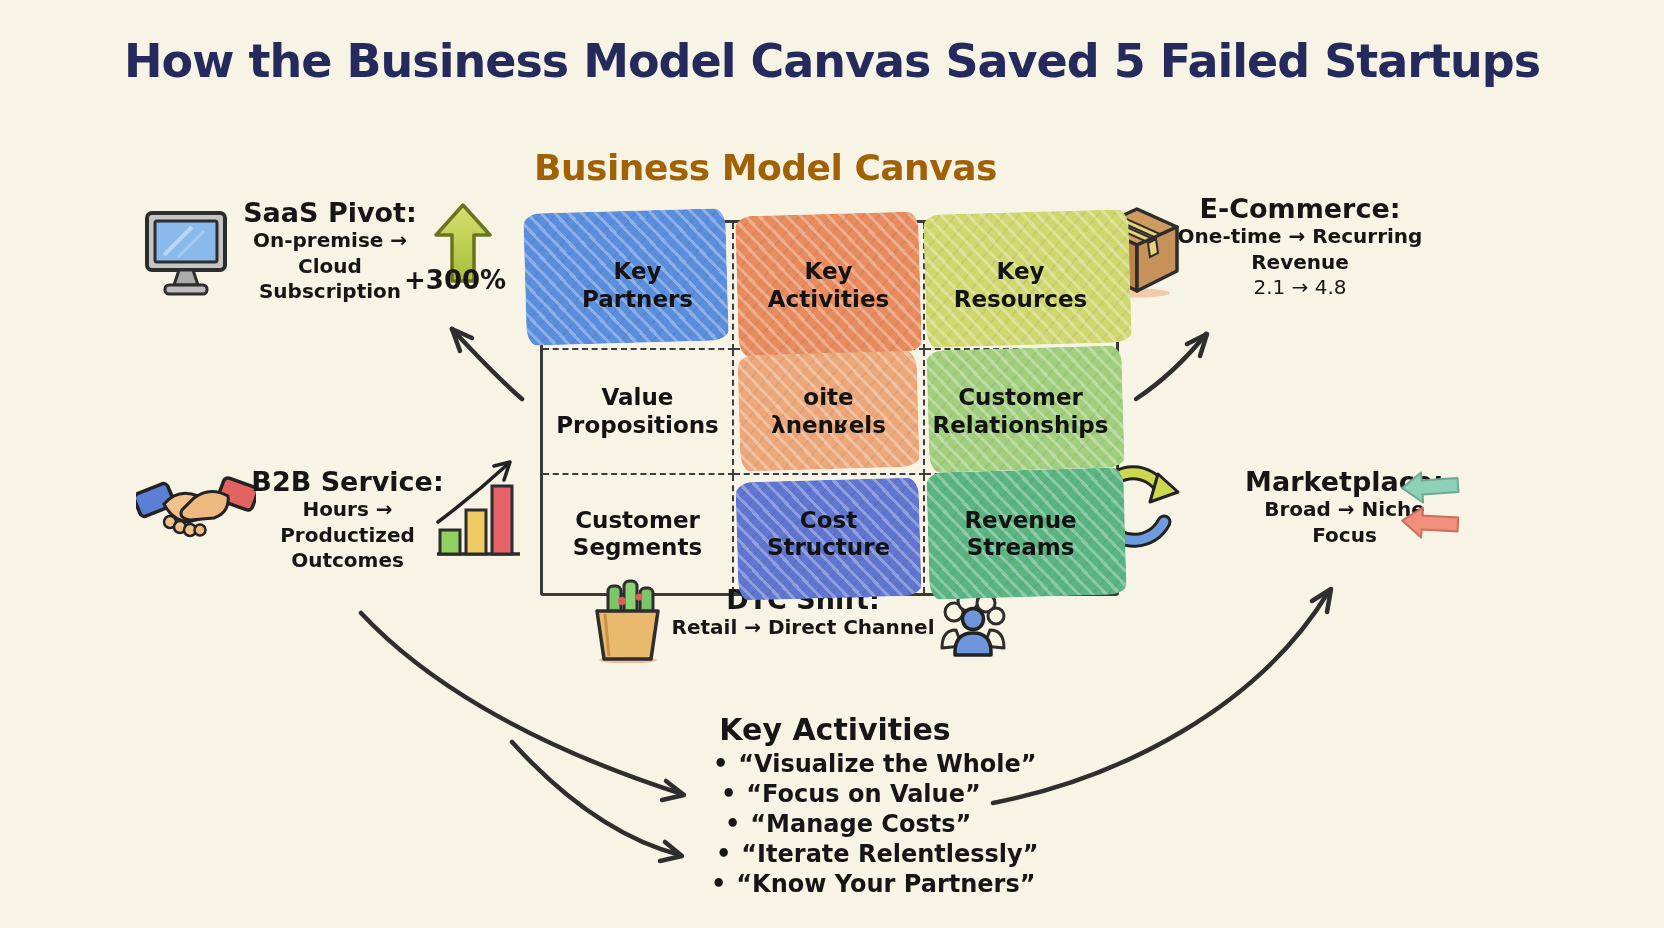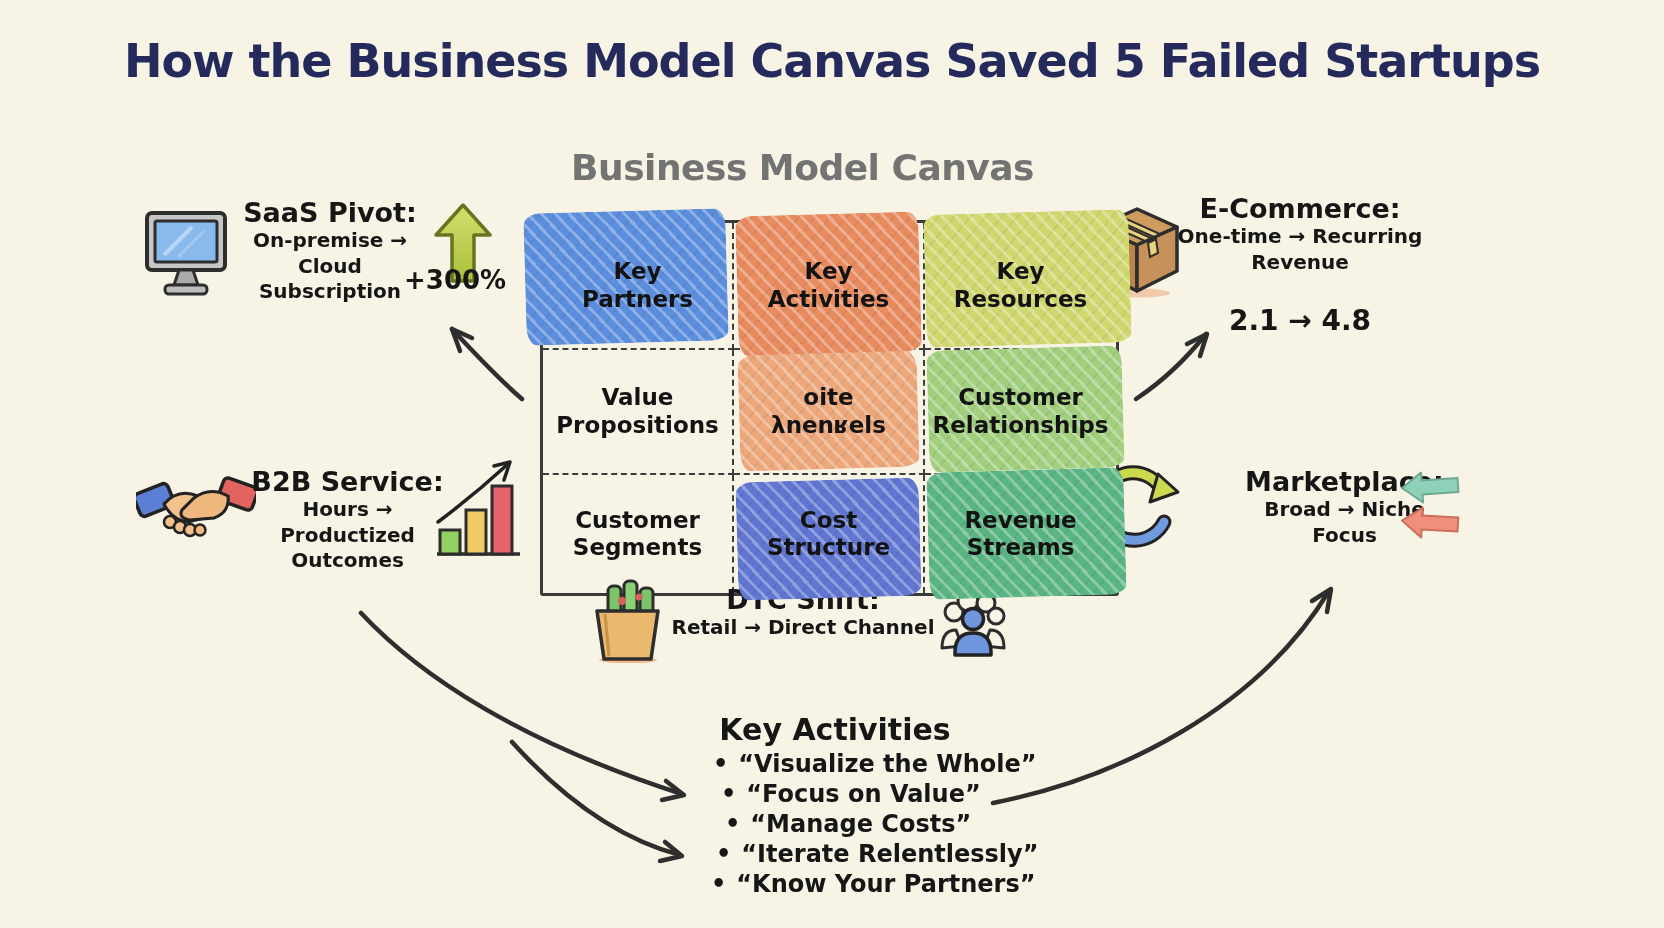--- a/index.html
+++ b/index.html
@@ -10,22 +10,22 @@
     color:#161616;
   }
   .abs{position:absolute;}
   .center{text-align:center;}
   
   .page-title{
     top:34px;left:0;width:100%;text-align:center;
     font-size:46px;font-weight:bold;color:#242a5b;letter-spacing:-1px;margin:0;
   }
   .canvas-heading{
-    top:147px;left:534px;width:500px;text-align:right;
-    font-size:36px;font-weight:bold;color:#737373;margin:0;letter-spacing:-0.5px;
+    top:147px;left:534px;width:500px;text-align:left;
+    font-size:36px;font-weight:bold;color:#a16207;margin:0;letter-spacing:-0.5px;
   }
   
   .grid{
     left:540px;top:220px;width:573px;height:370px;
     display:grid;grid-template-columns:191px 191px 191px;grid-template-rows:127px 125px 118px;
     border:3.5px solid #3a3a3a;border-radius:3px;
   }
   .cell{position:relative;overflow:visible;}
   .cell.bR{border-right:2.5px dashed #3d3d3d;}
   .cell.bB{border-bottom:2.5px dashed #3d3d3d;}
@@ -47,21 +47,21 @@
   .lbl{
     position:absolute;inset:0;z-index:2;
     display:flex;flex-direction:column;align-items:center;justify-content:center;
     font-size:23px;font-weight:bold;line-height:1.18;text-align:center;color:#131313;
   }
   .lbl span{display:block;}
   
   .blk-title{font-size:27px;font-weight:bold;line-height:1.15;margin:0;}
   .blk-line{font-size:20px;font-weight:bold;line-height:1.28;margin:0;}
   .metric-big{font-size:29px;font-weight:bold;margin-top:3px;}
-  .metric-change{font-size:28px;font-weight:bold;margin-top:29px;}
+  .metric-change{font-size:20px;font-weight:normal;}
   .plus300{font-size:26px;font-weight:bold;}
   
   .tk-heading{top:712px;left:700px;width:270px;text-align:center;font-size:30px;font-weight:bold;margin:0;}
   .tk-list{top:750px;left:705px;margin:0;padding:0;list-style:none;}
   .tk-list li{display:flex;align-items:baseline;height:30px;font-size:24px;font-weight:bold;}
   .tk-bullet{font-size:24px;margin-right:10px;}
   .tk-list li:nth-child(1){padding-left:8px;}
   .tk-list li:nth-child(2){padding-left:16px;}
   .tk-list li:nth-child(3){padding-left:20px;}
   .tk-list li:nth-child(4){padding-left:11px;}

